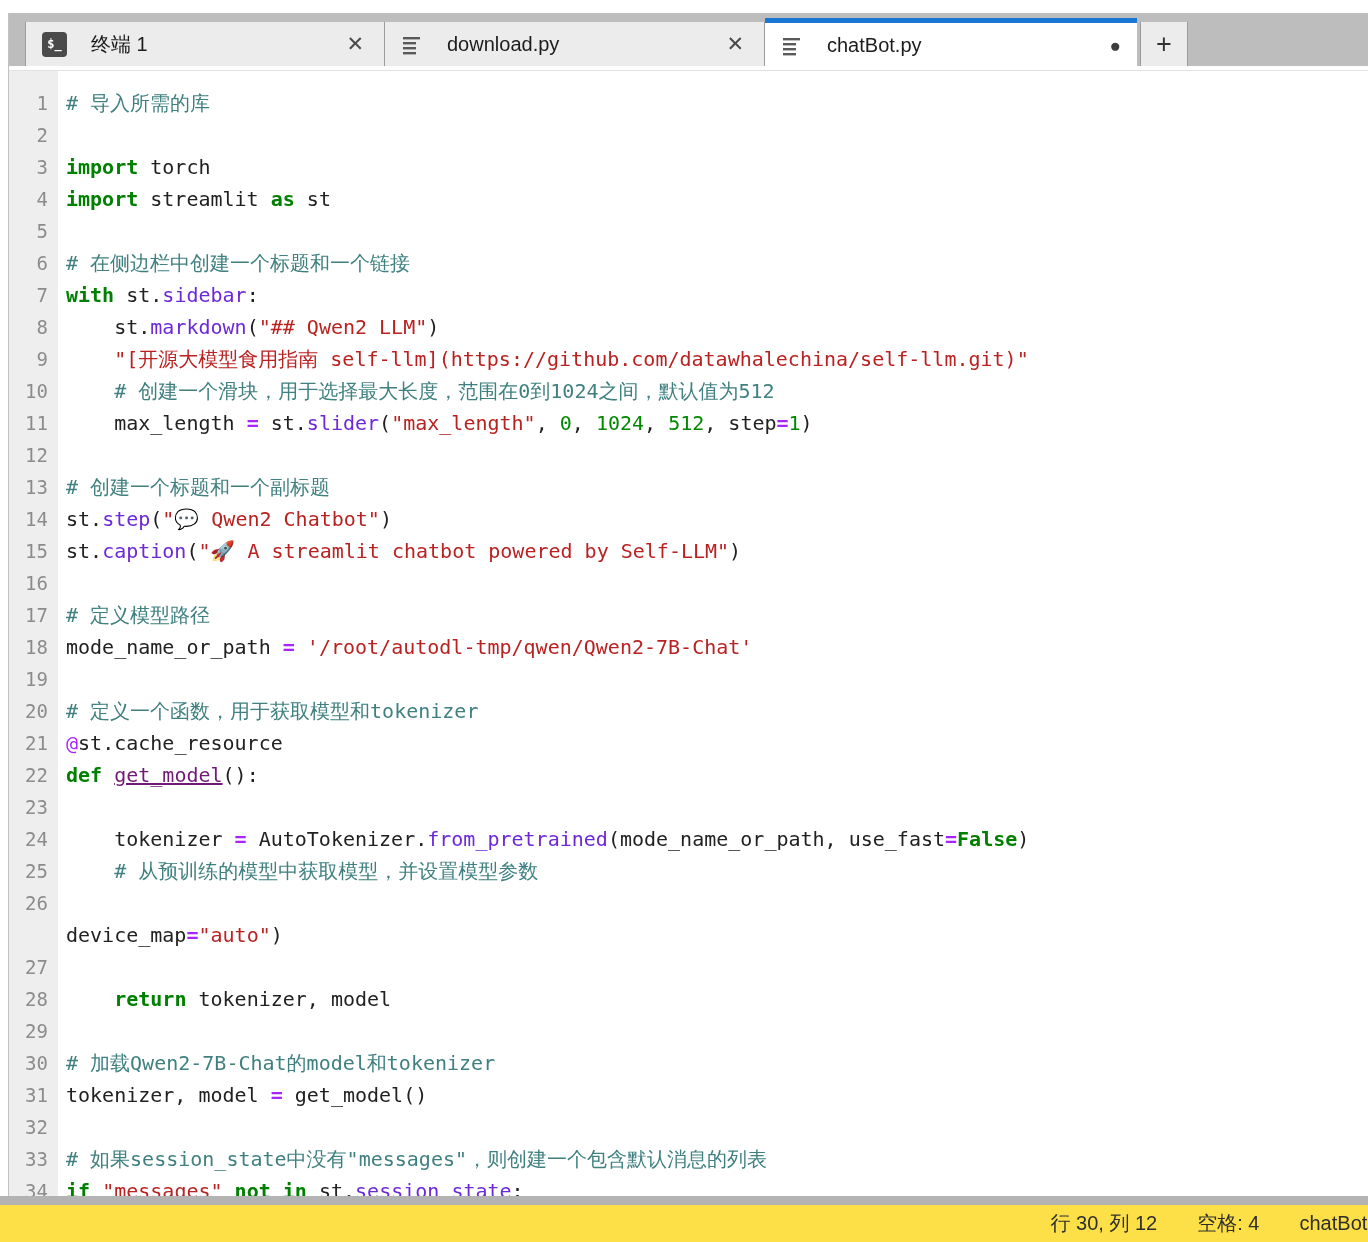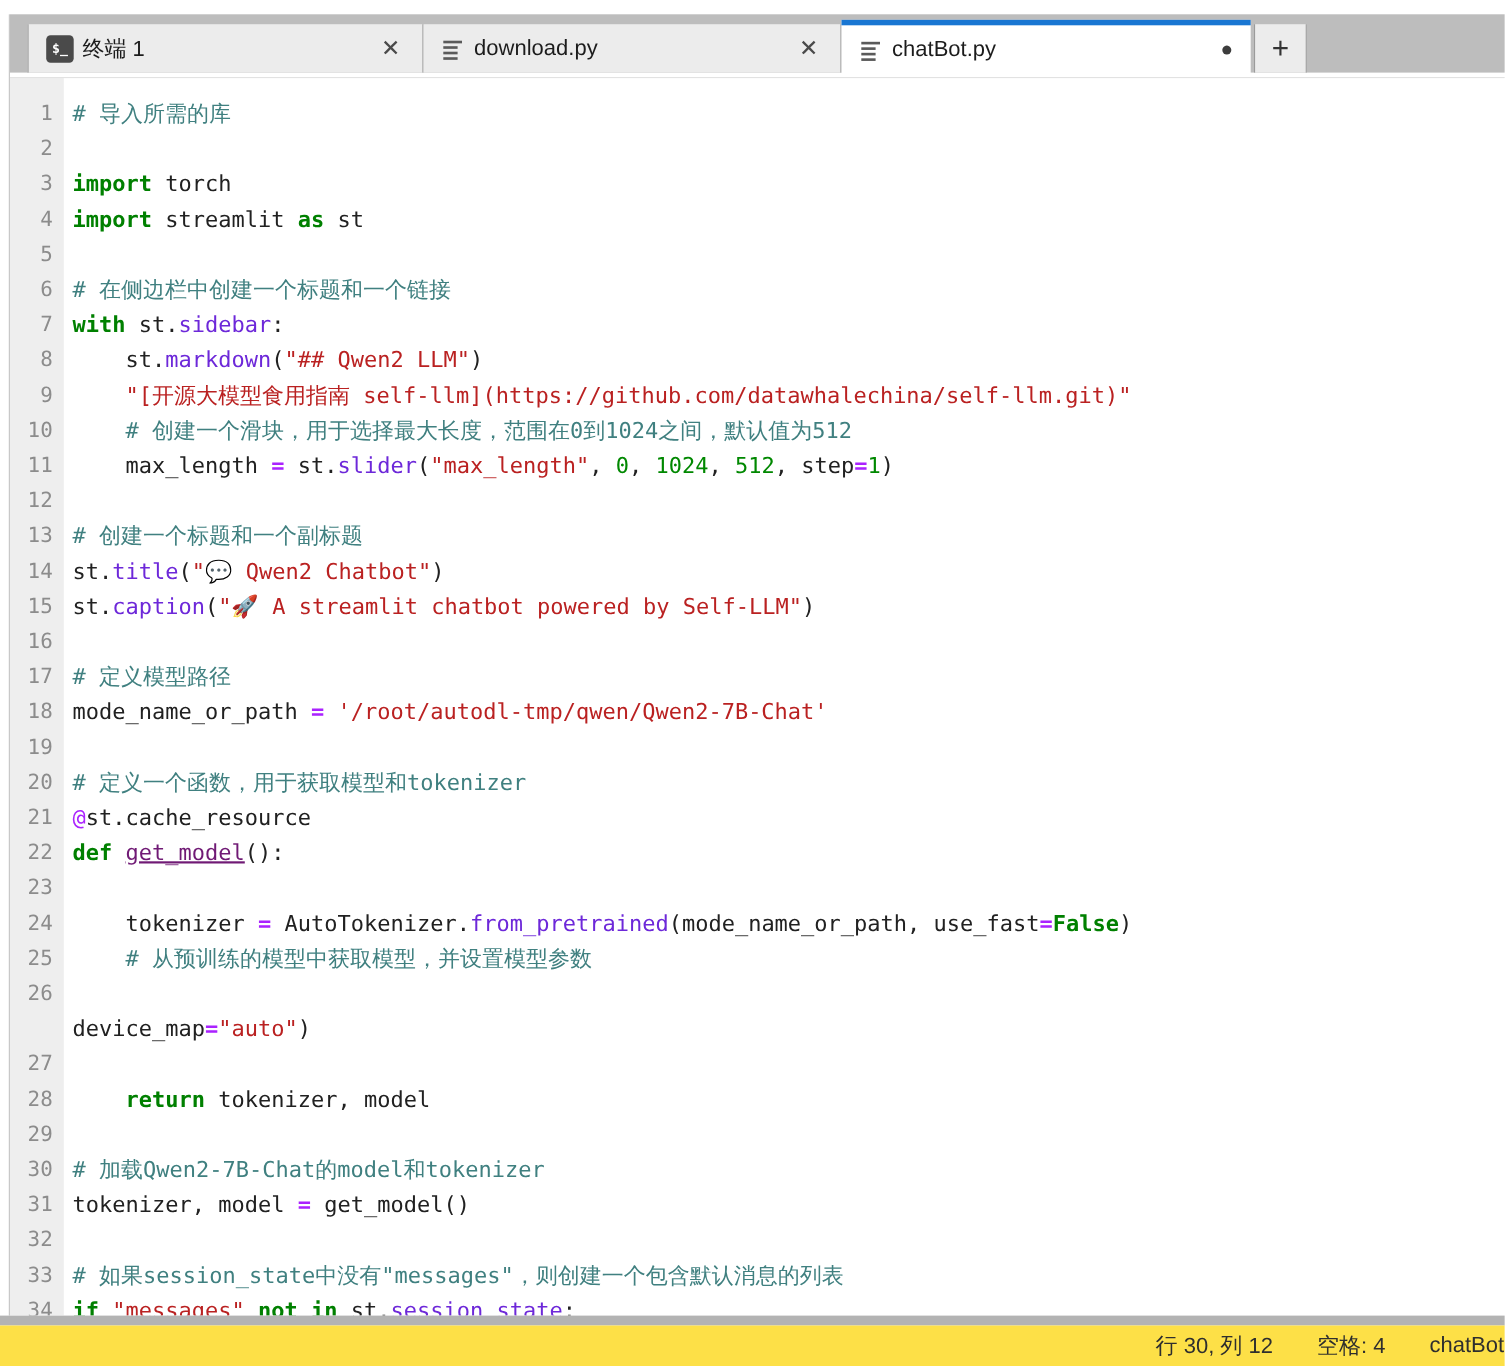--- a/index.html
+++ b/index.html
@@ -10,21 +10,21 @@
   .leftstrip { position:absolute; left:0; top:13px; width:9px; height:1183px;
                background:#ffffff; border-right:1px solid #c2c2c2; z-index:6; }
 
   
   .tabbar { position:absolute; top:13px; left:9px; right:0; height:53px;
             background:#bdbdbd; z-index:4; }
   .tabs { position:absolute; left:16px; bottom:0; height:44px; display:flex; align-items:flex-end; }
   .tab { height:44px; background:#ececec; border-right:1px solid #9b9b9b;
          display:flex; align-items:center; padding:0 16px; cursor:default; }
   .tab.first { border-left:1px solid #9b9b9b; }
-  .tab-label { font-size:20px; color:#1c1c1c; margin-left:8px; white-space:nowrap;
+  .tab-label { font-size:20px; color:#1c1c1c; margin-left:24px; white-space:nowrap;
                flex:1 1 auto; overflow:hidden; }
   .tab .close { margin-left:auto; font-size:21px; color:#4a4a4a; padding:0 4px; }
   .tab.active { background:#ffffff; border-top:5px solid #1976d2; border-right:none;
                 height:49px; margin-bottom:-1px; z-index:5; }
   .tab.plus { width:48px; justify-content:center; padding:0; margin-left:3px;
               border-left:1px solid #9b9b9b; }
   .tab.plus span { font-size:27px; color:#333; font-weight:300; }
   .term-ico { width:25px; height:25px; background:#4a4a4a; border-radius:4px; color:#fff;
               font-family:"DejaVu Sans Mono", monospace; font-size:12px; font-weight:bold;
               display:flex; align-items:center; justify-content:center; flex:none; }
@@ -152,21 +152,21 @@
       <div class="row">
         <span class="ln">12</span>
         <span class="lc"></span>
       </div>
       <div class="row">
         <span class="ln">13</span>
         <span class="lc"><span class="s-com"># 创建一个标题和一个副标题</span></span>
       </div>
       <div class="row">
         <span class="ln">14</span>
-        <span class="lc"><span class="s-txt">st.</span><span class="s-prop">title</span><span class="s-txt">(</span><span class="s-str">"💬 Qwen2 Chatbot"</span><span class="s-txt">)</span></span>
+        <span class="lc"><span class="s-txt">st.</span><span class="s-prop">step</span><span class="s-txt">(</span><span class="s-str">"💬 Qwen2 Chatbot"</span><span class="s-txt">)</span></span>
       </div>
       <div class="row">
         <span class="ln">15</span>
         <span class="lc"><span class="s-txt">st.</span><span class="s-prop">caption</span><span class="s-txt">(</span><span class="s-str">"🚀 A streamlit chatbot powered by Self-LLM"</span><span class="s-txt">)</span></span>
       </div>
       <div class="row">
         <span class="ln">16</span>
         <span class="lc"></span>
       </div>
       <div class="row">

